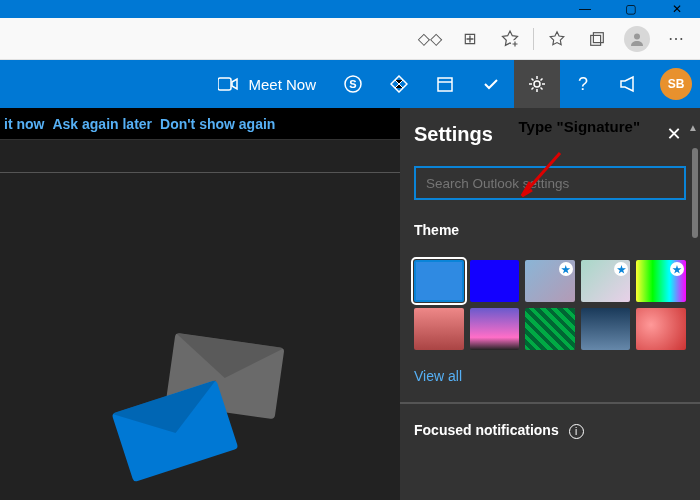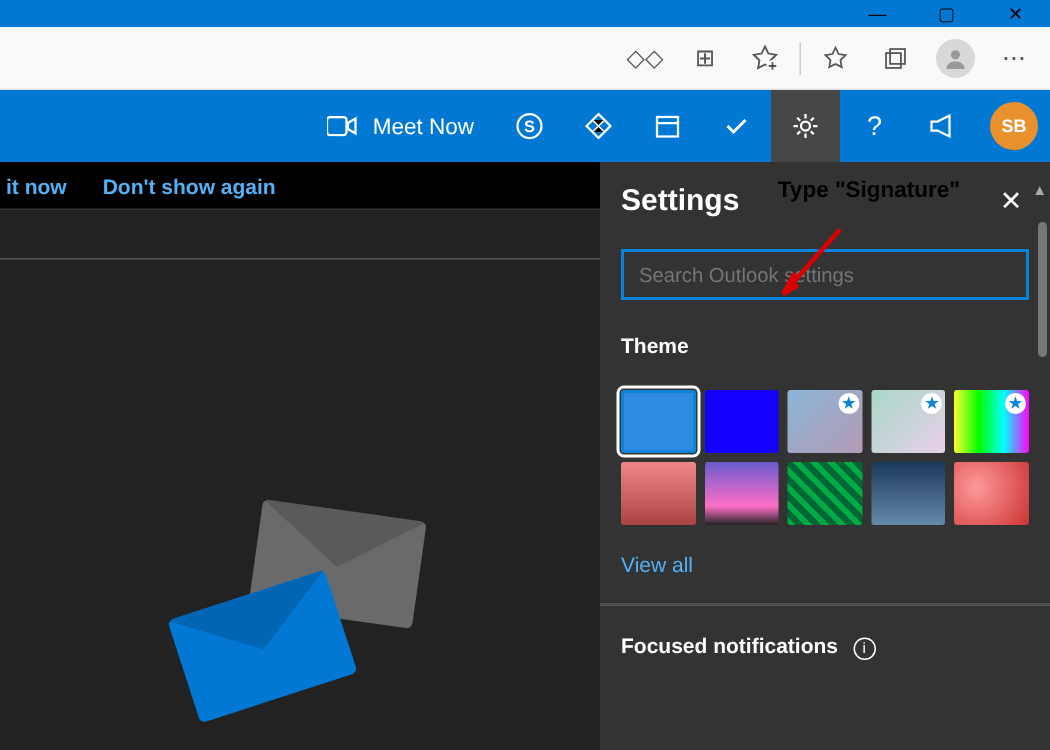--- a/index.html
+++ b/index.html
@@ -19,21 +19,21 @@
   .owa-header { height: 48px; background: #0078d4; display: flex; align-items: center; justify-content: flex-end; padding-right: 0; text-align: right; }
   .owa-header .spacer { flex: 1; }
   .owa-btn { width: 46px; height: 48px; display: flex; align-items: center; justify-content: center; color: #fff; }
   .owa-btn.active { background: #474747; }
   .meet { color: #fff; font-size: 15px; display: flex; align-items: center; gap: 10px; padding: 0 14px; }
   .owa-avatar { width: 32px; height: 32px; border-radius: 50%; background: #e8912d; color: #fff; font-size: 12px; font-weight: 700; display: flex; align-items: center; justify-content: center; margin: 0 8px; }
 
   
   .content { display: flex; height: calc(500px - 18px - 42px - 48px); }
   .left { flex: 1; background: #fff; display: flex; flex-direction: column; }
-  .notice { height: 32px; background: #000; display: flex; align-items: center; gap: 24px; padding: 0 4px; font-size: 14px; font-weight: 600; border-bottom: 1px solid #333;}
+  .notice { height: 32px; background: #000; display: flex; align-items: center; gap: 8px; padding: 0 4px; font-size: 14px; font-weight: 600; border-bottom: 1px solid #333;}
   .notice a { color: #56b0f5; cursor: pointer; }
   .canvas { flex: 1; background: #222; position: relative; overflow: hidden; }
   .env { position: absolute; width: 110px; height: 72px; border-radius: 4px; }
   .env.gray { background: #6a6a6a; transform: rotate(8deg); left: 170px; top: 200px; }
   .env.blue { background: #0078d4; transform: rotate(-18deg); left: 120px; top: 255px; }
   .env .flap { position: absolute; left: 0; right: 0; top: 0; height: 38px; background: rgba(0,0,0,0.15); clip-path: polygon(0 0, 100% 0, 50% 100%); }
 
   .divider2 { height: 1px; background: #555; margin: 32px 0 0 0; }
 
   
@@ -165,20 +165,21 @@
   </div>
   <div class="owa-avatar">
       <span>SB</span>
     </div>
 </div>
 
 <div class="content">
   <div class="left">
     <div class="notice">
       <a>it now</a>
+      <a>Ask again later</a>
       <a>Don't show again</a>
     </div>
     <div class="canvas">
       <div class="divider2"></div>
       <div class="env gray">
           <div class="flap"></div>
         </div>
       <div class="env blue">
           <div class="flap"></div>
         </div>

